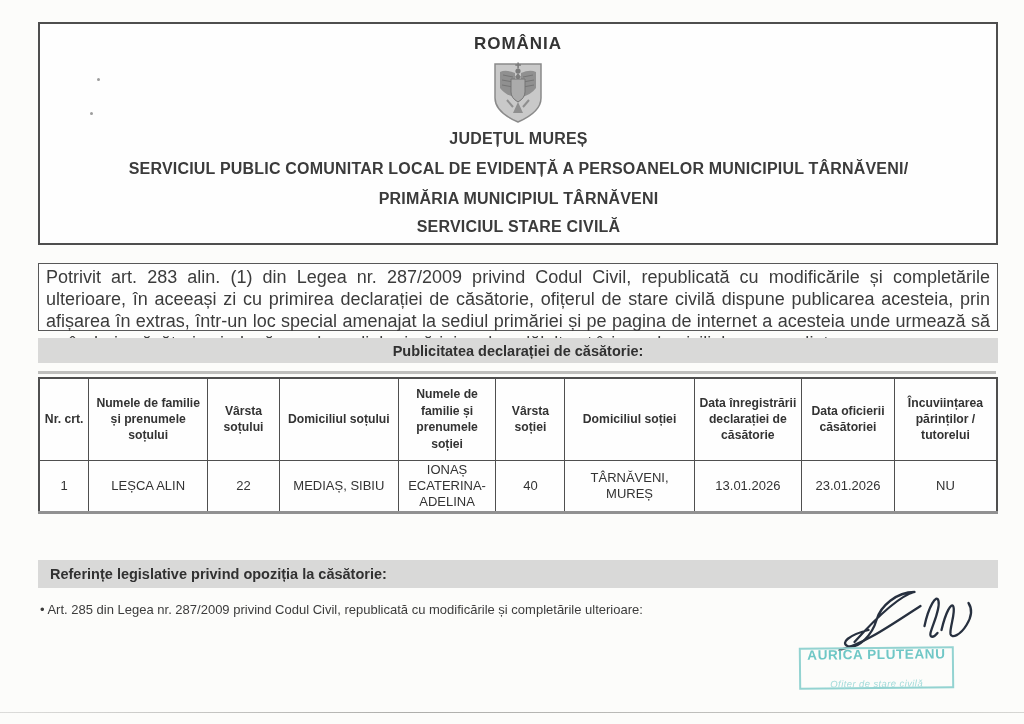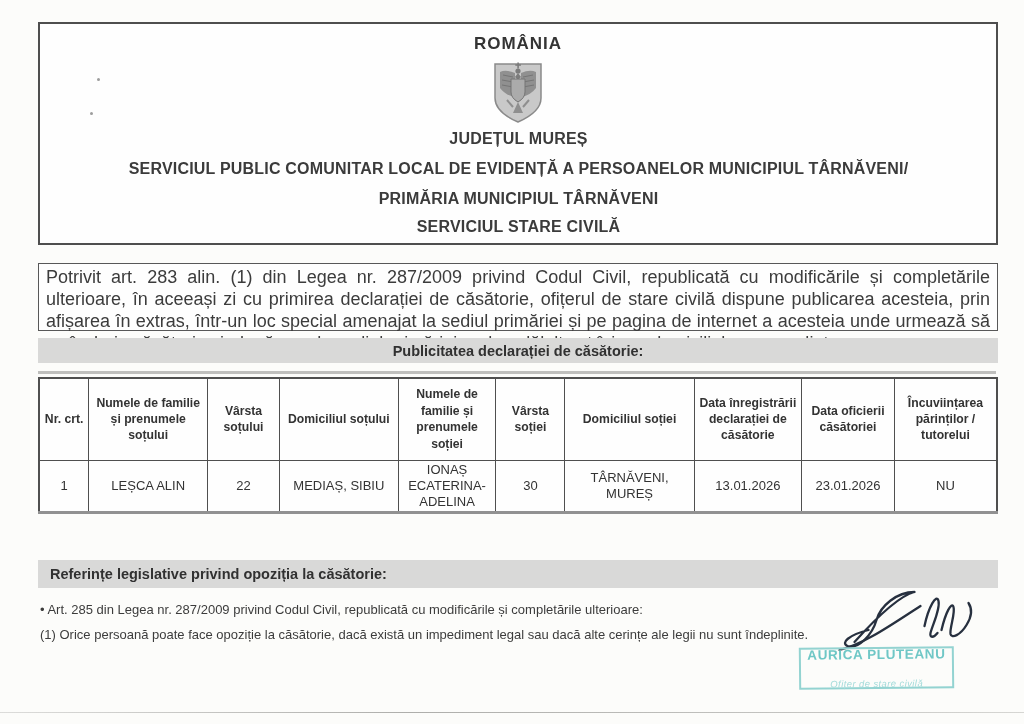--- a/index.html
+++ b/index.html
@@ -154,34 +154,33 @@
       <th>Încuviințarea părinților / tutorelui</th>
     </tr>
   </thead>
   <tbody>
     <tr>
       <td>1</td>
       <td>LEȘCA ALIN</td>
       <td>22</td>
       <td>MEDIAȘ, SIBIU</td>
       <td>IONAȘ ECATERINA-ADELINA</td>
-      <td>30</td>
+      <td>40</td>
       <td>TÂRNĂVENI, MUREȘ</td>
       <td>13.01.2026</td>
       <td>23.01.2026</td>
       <td>NU</td>
     </tr>
   </tbody>
 </table>
 
 <div class="band references">Referințe legislative privind opoziția la căsătorie:</div>
 
 <div class="ref-lines">
   <div class="ref-line">• Art. 285 din Legea nr. 287/2009 privind Codul Civil, republicată cu modificările și completările ulterioare:</div>
-  <div class="ref-line">(1) Orice persoană poate face opoziție la căsătorie, dacă există un impediment legal sau dacă alte cerințe ale legii nu sunt îndeplinite.</div>
 </div>
 
 <svg class="signature" viewBox="0 0 150 86">
   <g fill="none" stroke="#27303f" stroke-width="2.3" stroke-linecap="round" stroke-linejoin="round">
     <path d="M20 62 C38 42 64 16 80 12 C62 12 46 26 42 40 C38 54 24 70 13 66 C6 63 14 55 34 50"></path>
     <path d="M5 70 C30 64 58 44 86 26"></path>
     <path d="M90 46 C94 27 102 13 104 21 C106 29 98 45 96 53 C95 58 99 58 103 53"></path>
     <path d="M107 50 C111 33 117 21 119 27 C121 33 115 48 116 54 C117 59 126 55 132 45 C137 37 138 29 134 23"></path>
   </g>
 </svg>

